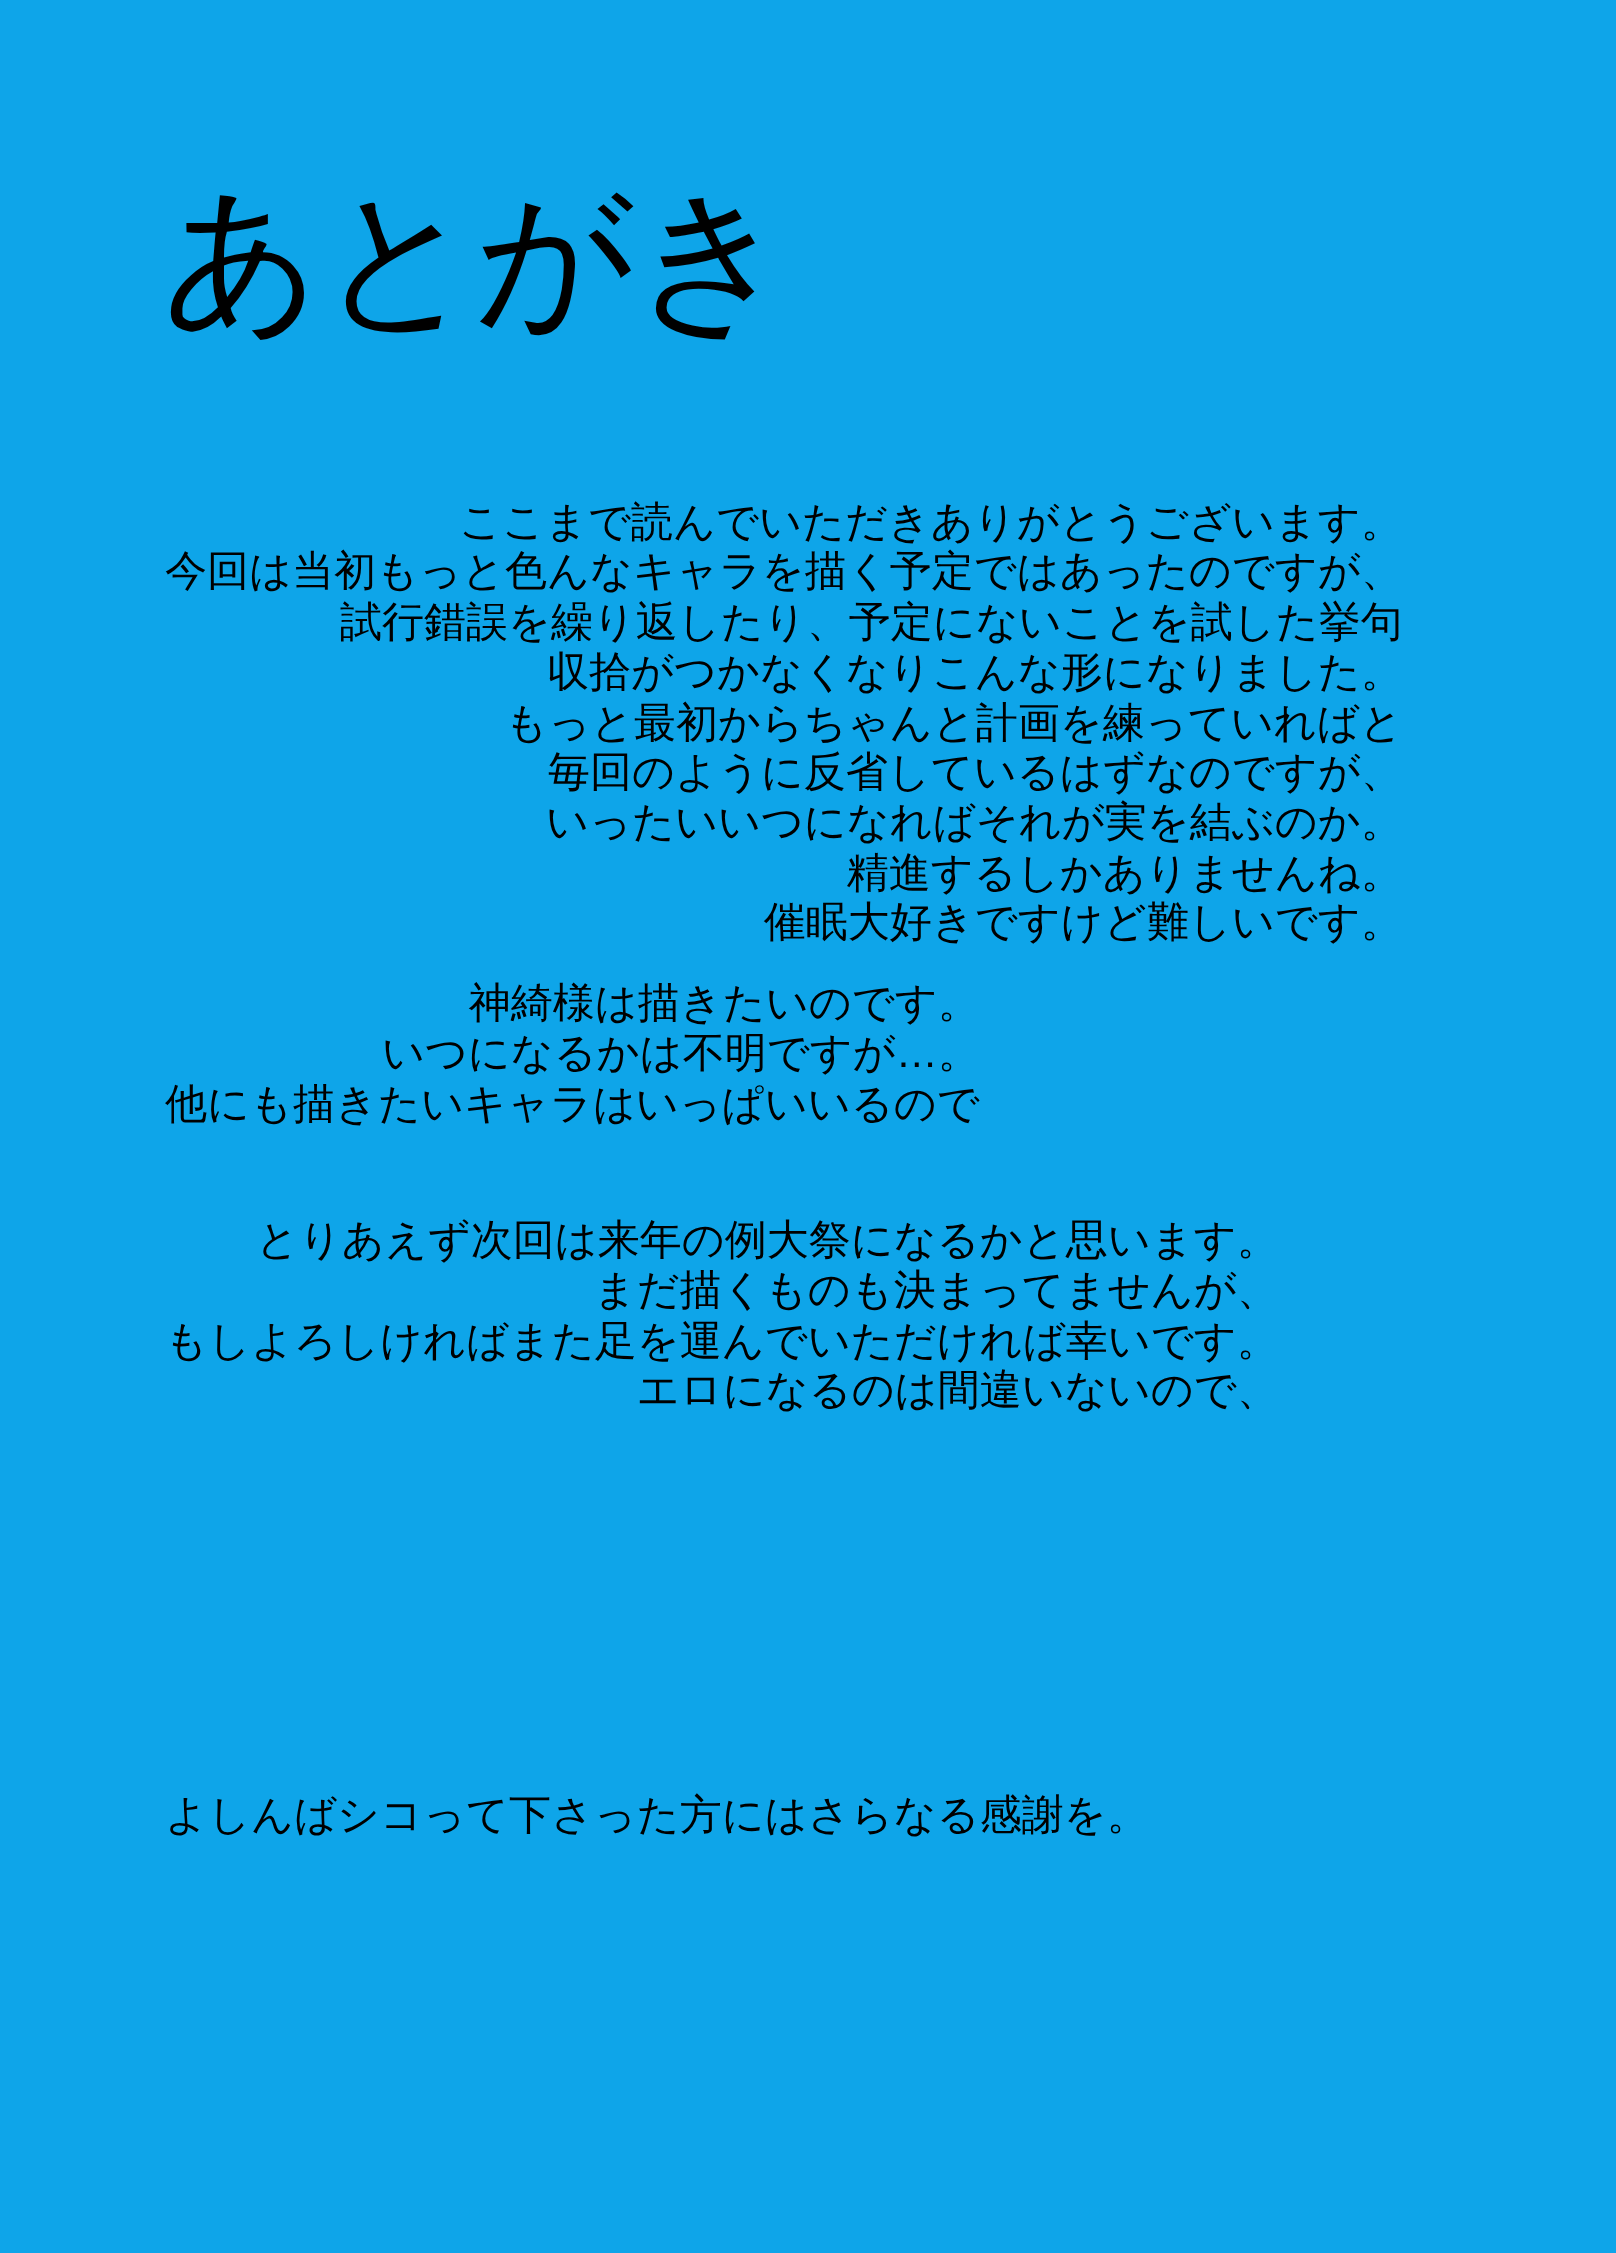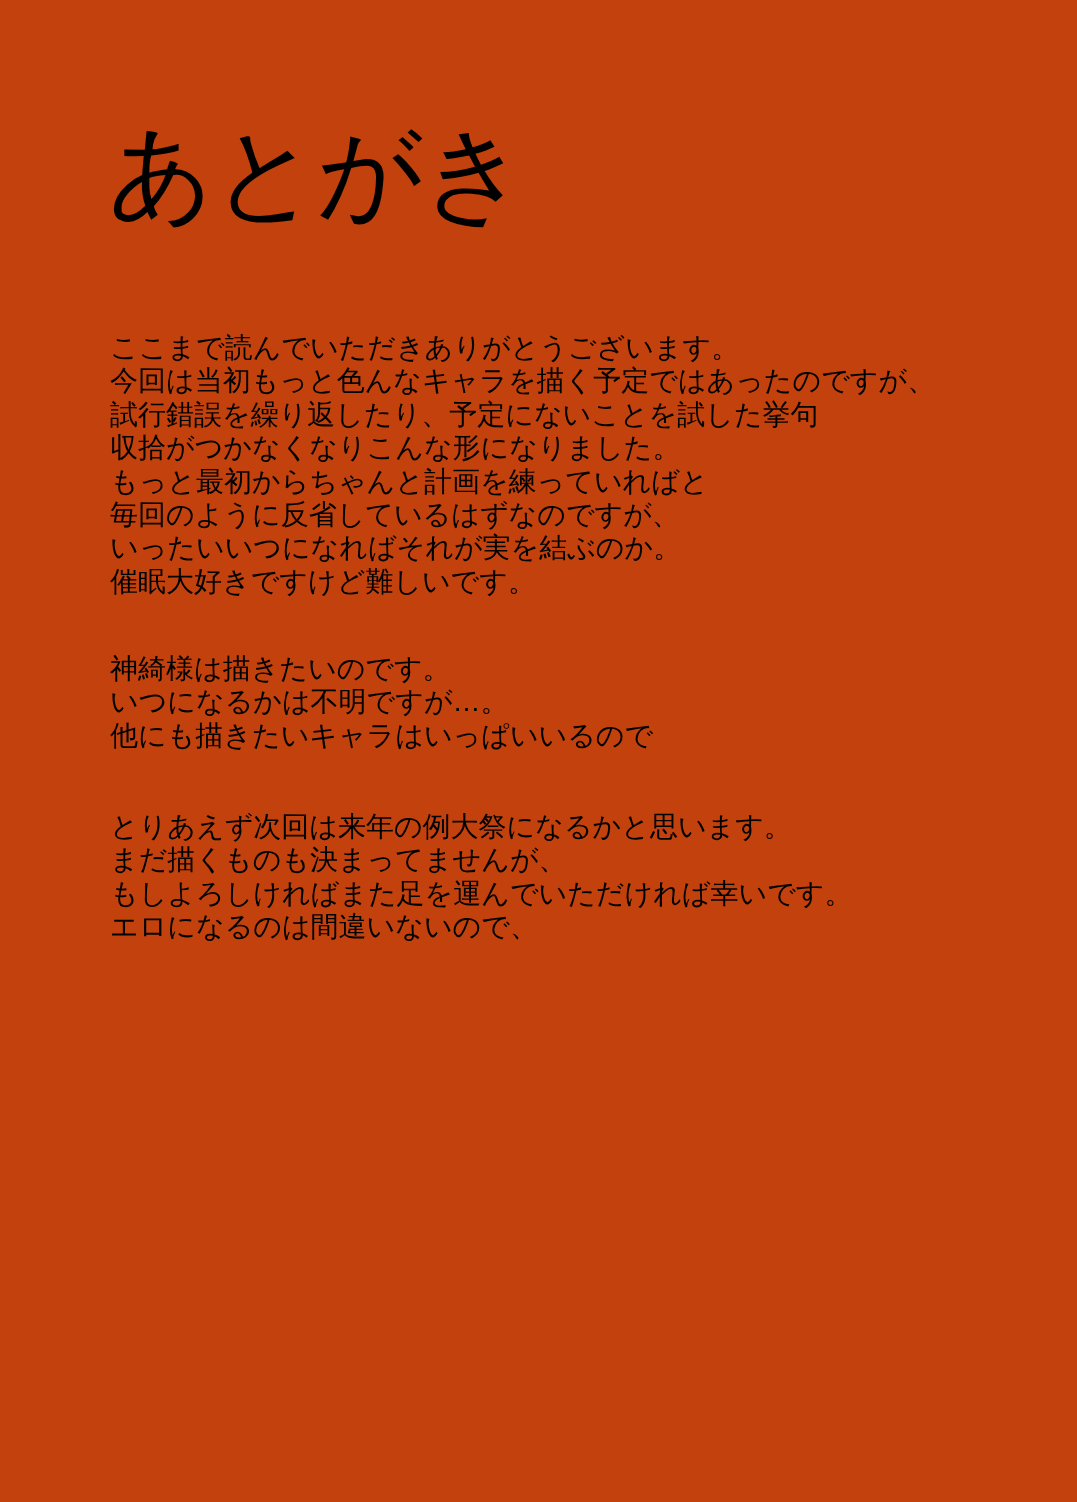--- a/index.html
+++ b/index.html
@@ -3,24 +3,25 @@
   <meta charset="utf-8">
   <style>
     * { margin: 0; padding: 0; box-sizing: border-box; }
     html, body {
       background: #ffffff;
     }
     .page {
       position: relative;
       width: 1077px;
       height: 1502px;
-      background: #c2410c;
+      background: #0ea5e9;
       overflow: hidden;
       font-family: "Liberation Sans", sans-serif;
       color: #000000;
+      text-align: right;
     }
     .afterword-title {
       position: absolute;
       left: 108px;
       top: 116px;
       font-size: 104px;
       line-height: 1.1;
       letter-spacing: -2px;
       color: #000000;
       white-space: nowrap;
@@ -47,32 +48,34 @@
   <div class="afterword-title">あとがき</div>
 
   <div class="para para-1">
     <div class="text-line">ここまで読んでいただきありがとうございます。</div>
     <div class="text-line">今回は当初もっと色んなキャラを描く予定ではあったのですが、</div>
     <div class="text-line">試行錯誤を繰り返したり、予定にないことを試した挙句</div>
     <div class="text-line">収拾がつかなくなりこんな形になりました。</div>
     <div class="text-line">もっと最初からちゃんと計画を練っていればと</div>
     <div class="text-line">毎回のように反省しているはずなのですが、</div>
     <div class="text-line">いったいいつになればそれが実を結ぶのか。</div>
+    <div class="text-line">精進するしかありませんね。</div>
     <div class="text-line">催眠大好きですけど難しいです。</div>
   </div>
 
   <div class="para para-2">
     <div class="text-line">神綺様は描きたいのです。</div>
     <div class="text-line">いつになるかは不明ですが…。</div>
     <div class="text-line">他にも描きたいキャラはいっぱいいるので</div>
   </div>
 
   <div class="para para-3">
     <div class="text-line">とりあえず次回は来年の例大祭になるかと思います。</div>
     <div class="text-line">まだ描くものも決まってませんが、</div>
     <div class="text-line">もしよろしければまた足を運んでいただければ幸いです。</div>
     <div class="text-line">エロになるのは間違いないので、</div>
   </div>
 
   <div class="para para-4">
+    <div class="text-line">よしんばシコって下さった方にはさらなる感謝を。</div>
   </div>
 
 </div>
 
 </body></html>

